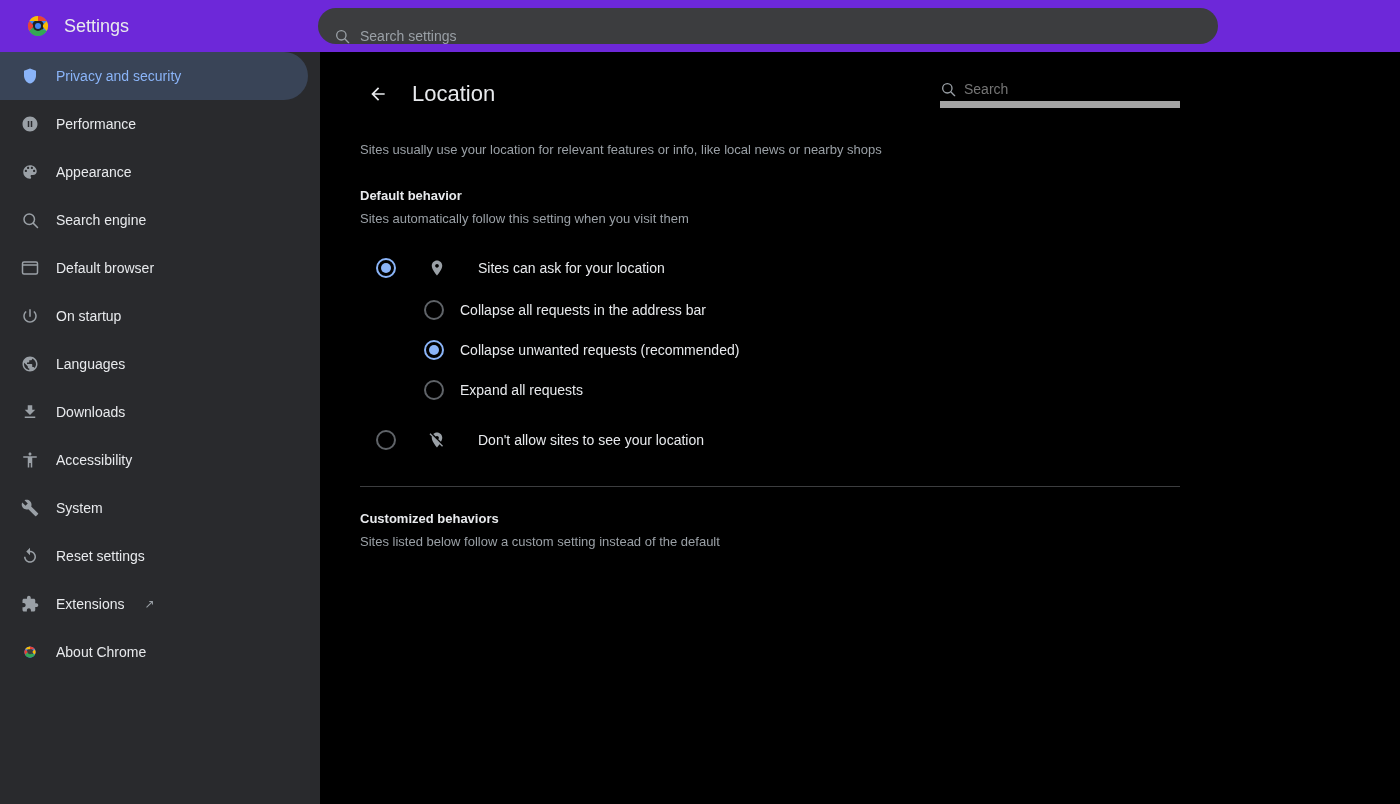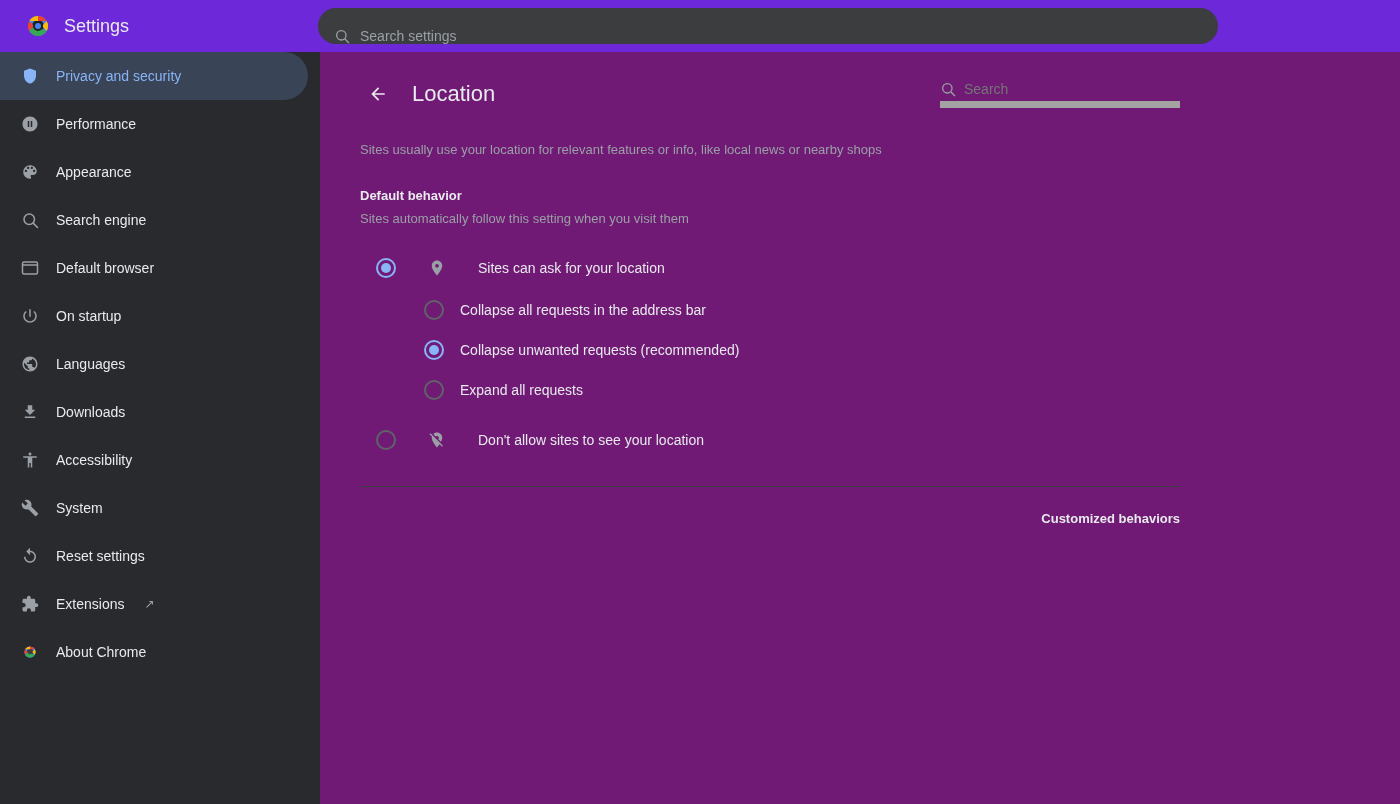--- a/index.html
+++ b/index.html
@@ -144,21 +144,21 @@
       margin-left: 4px;
       font-size: 12px;
       color: #9aa0a6;
     }
 
     
     .content {
       flex: 1;
       overflow-y: auto;
       padding: 0;
-      background: #701a75;
+      background: #000000;
     }
 
     .content-inner {
       max-width: 900px;
       padding: 24px 40px;
     }
 
     
     .content-header {
       display: flex;
@@ -287,21 +287,20 @@
     }
 
     .divider {
       height: 1px;
       background: #3c3d3f;
       margin: 24px 0;
     }
 
     .customized-section {
       margin-top: 4px;
-      text-align: right;
     }
 
     
     svg {
       flex-shrink: 0;
     }
   </style>
 </head>
 <body>
 
@@ -523,18 +522,19 @@
           </svg>
           <span class="radio-label">Don't allow sites to see your location</span>
         </div>
 
       </div>
 
       <div class="divider"></div>
 
       <div class="customized-section">
         <div class="section-heading">Customized behaviors</div>
+        <div class="section-sub">Sites listed below follow a custom setting instead of the default</div>
       </div>
 
     </div>
   </div>
 
 </div>
 
 </body></html>

